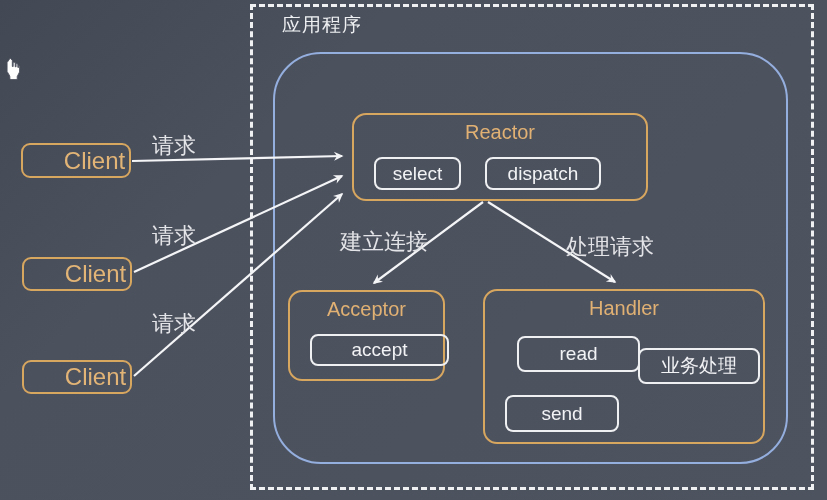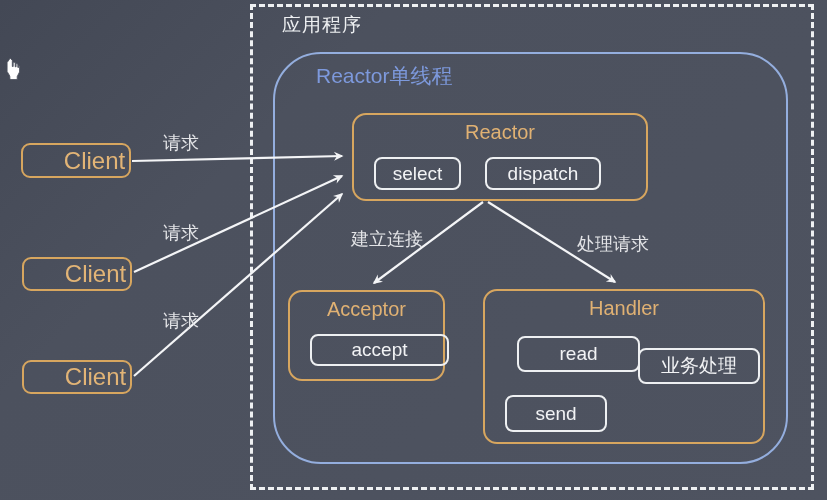--- a/index.html
+++ b/index.html
@@ -58,55 +58,54 @@
     border-radius: 8px;
     box-sizing: border-box;
     color: #f2f3f5; font-size: 19px;
     display: flex; align-items: center; justify-content: center;
   }
   .select-box   { left: 20px;  top: 42px; width: 87px;  height: 33px; }
   .dispatch-box { left: 131px; top: 42px; width: 116px; height: 33px; }
   .accept-box   { left: 20px;  top: 42px; width: 139px; height: 32px; }
   .read-box     { left: 17px;  top: 45px; width: 123px; height: 36px; margin-left: 15px; }
   .business-box { left: 153px; top: 32px; width: 122px; height: 36px; margin-top: 25px; }
-  .send-box     { left: 20px;  top: 104px;width: 102px; height: 37px; }
+  .send-box     { left: 20px;  top: 104px;width: 114px; height: 37px; }
 
   
   .client-box {
     border: 2px solid #d7a65f;
     border-radius: 9px;
     box-sizing: border-box;
     color: #e2b476; font-size: 24px;
     display: flex; align-items: center; justify-content: center; padding-left: 37px;
   }
   .client-1 { left: 21px; top: 143px; width: 110px; height: 35px; }
   .client-2 { left: 22px; top: 257px; width: 110px; height: 34px; }
   .client-3 { left: 22px; top: 360px; width: 110px; height: 34px; }
 
   
-  .edge-label { color: #e3e4e7; font-size: 18px; margin-left: 11px; }
+  .edge-label { color: #e3e4e7; font-size: 22px; }
   .req-1 { left: 152px; top: 131px; }
   .req-2 { left: 152px; top: 221px; }
   .req-3 { left: 152px; top: 309px; }
   .establish { left: 340px; top: 227px; }
   .process   { left: 566px; top: 232px; }
 
   #arrow-layer { position: absolute; left: 0; top: 0; pointer-events: none; }
   #cursor { position: absolute; left: 4px; top: 57px; }
 </style>
 </head>
 <body>
 
 <div id="stage">
 
   <div class="abs app-box"></div>
   <div class="abs app-title">应用程序</div>
 
   <div class="abs thread-box"></div>
-  <div class="abs thread-title">Reactor单线程</div>
 
   <svg id="arrow-layer" width="827" height="500" viewBox="0 0 827 500">
     <defs>
       <marker id="ah" markerWidth="11" markerHeight="10" refX="8.5" refY="5" orient="auto" markerUnits="userSpaceOnUse">
         <path d="M0.5,0.5 L10,5 L0.5,9.5 L3.5,5 Z" fill="#f4f5f7"></path>
       </marker>
     </defs>
     <g stroke="#f4f5f7" stroke-width="2.2" fill="none">
       <line x1="132" y1="161" x2="342" y2="156" marker-end="url(#ah)"></line>
       <line x1="134" y1="272" x2="342" y2="176" marker-end="url(#ah)"></line>

